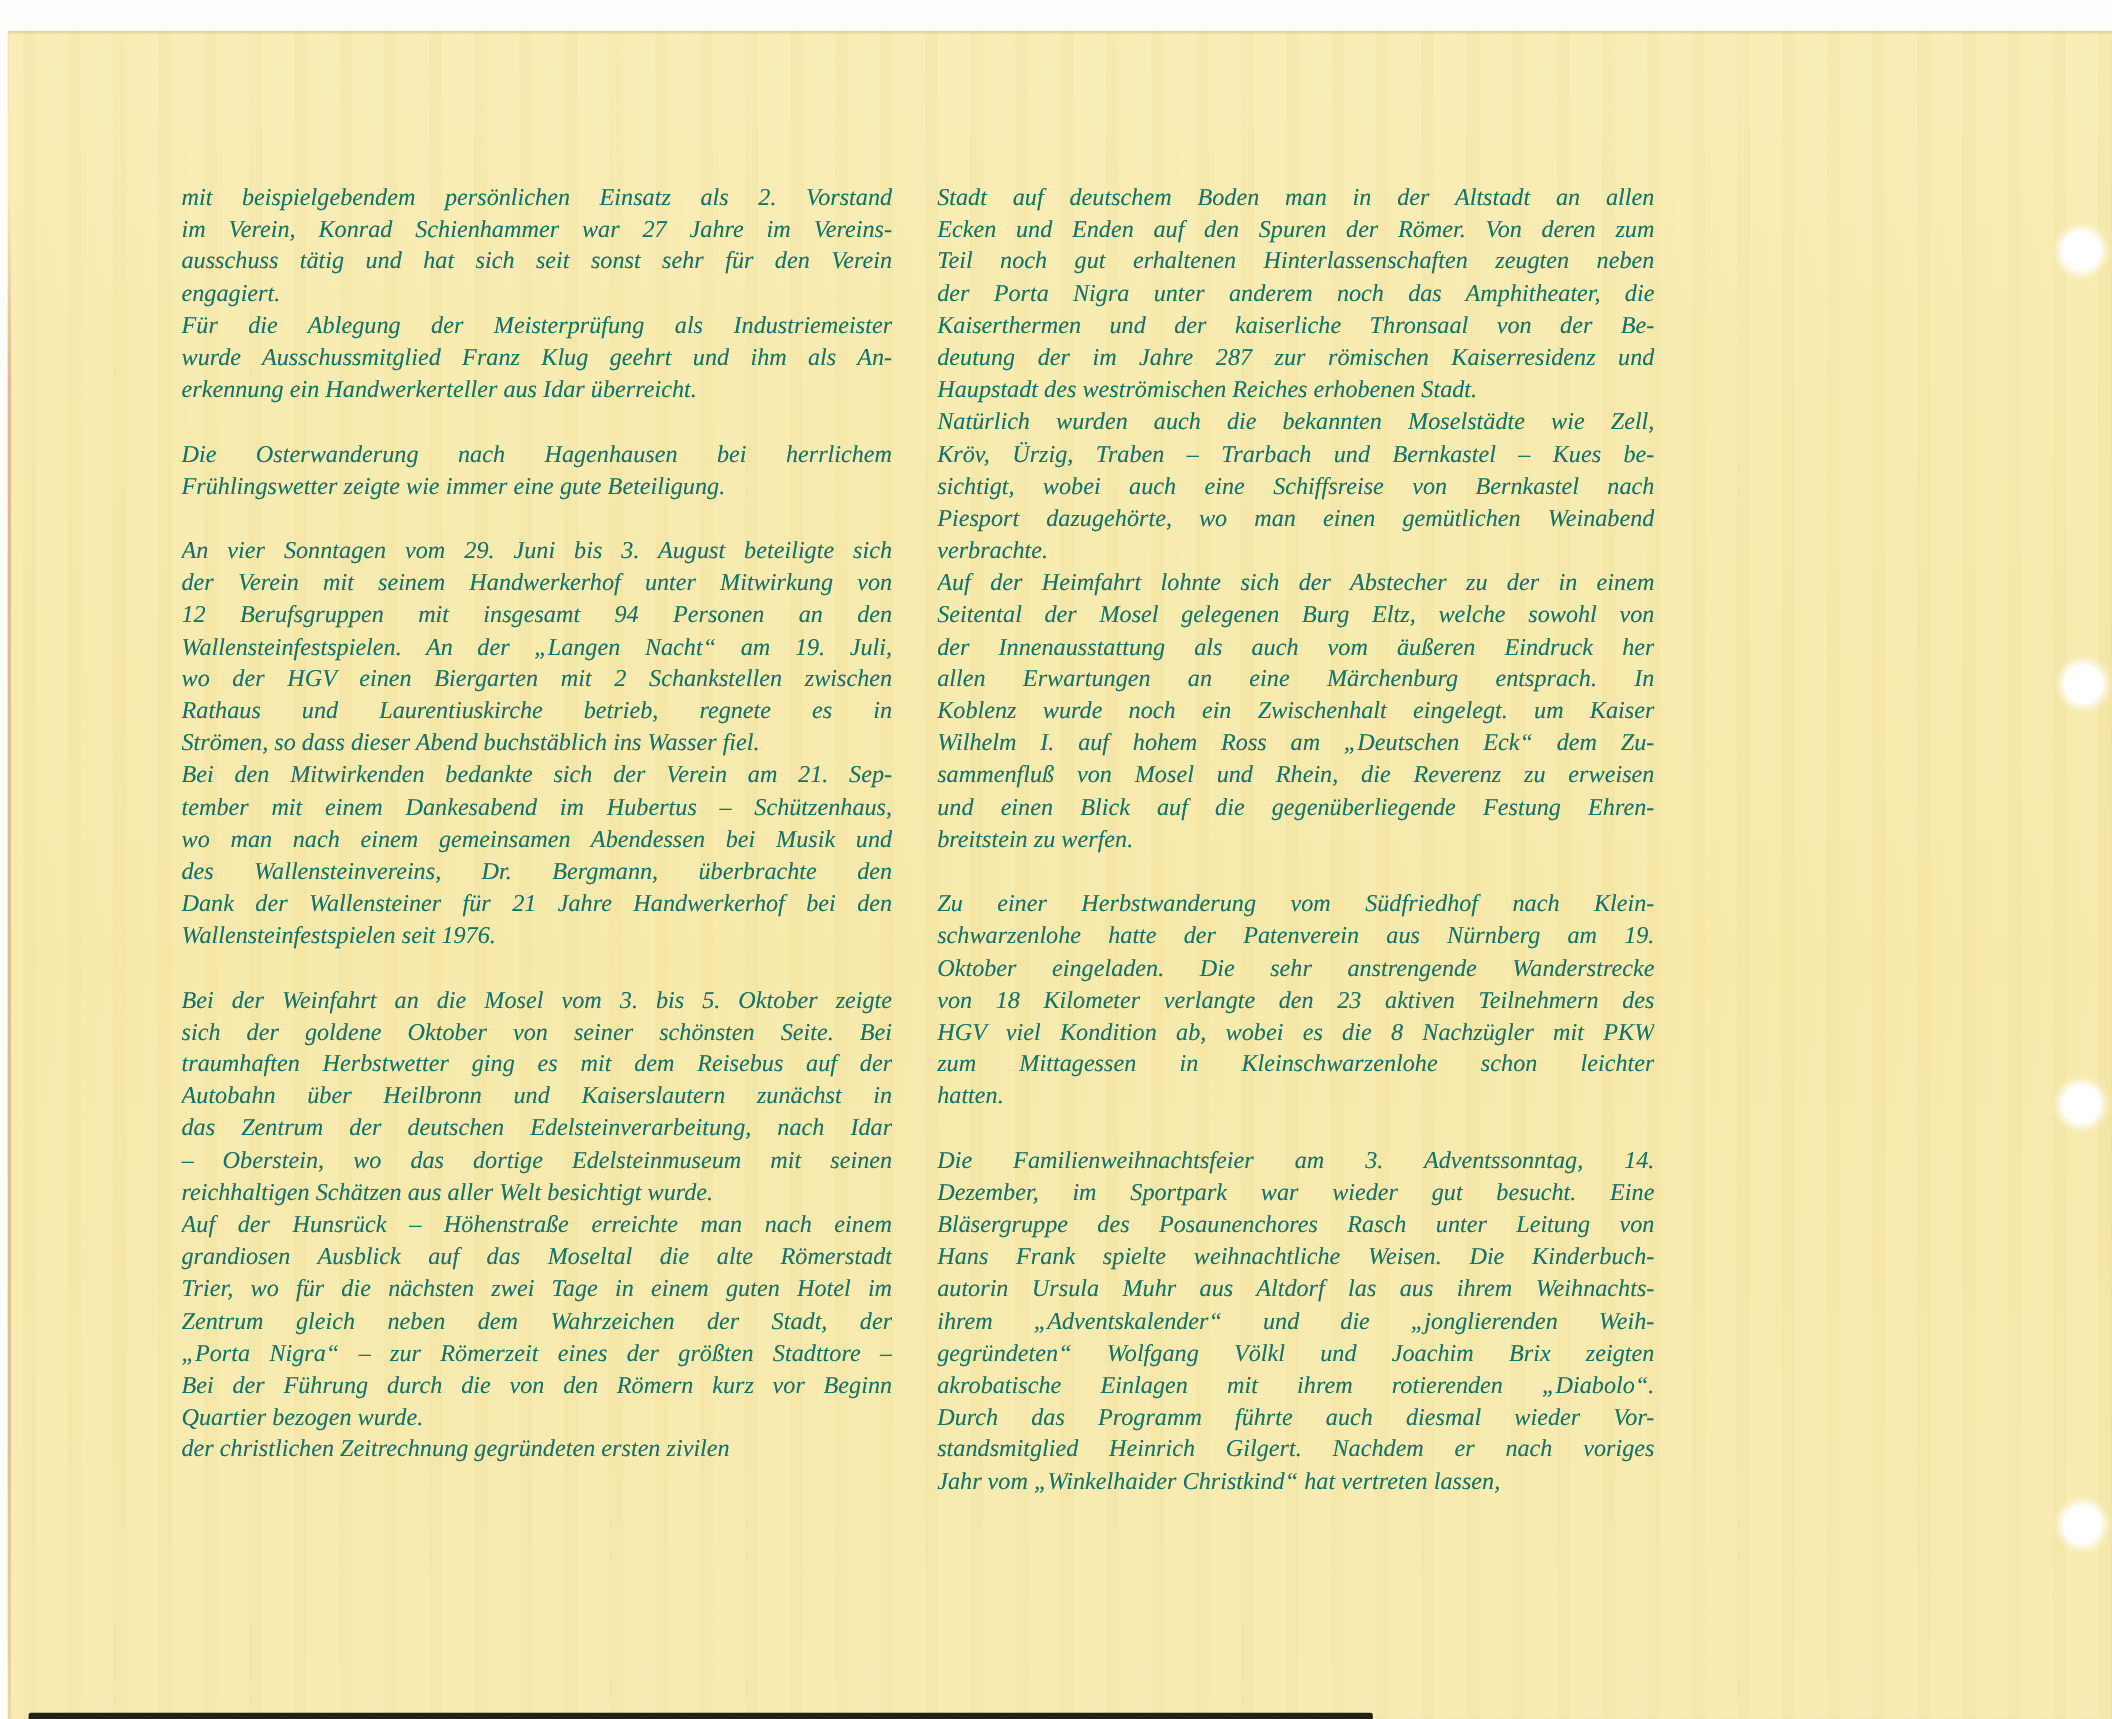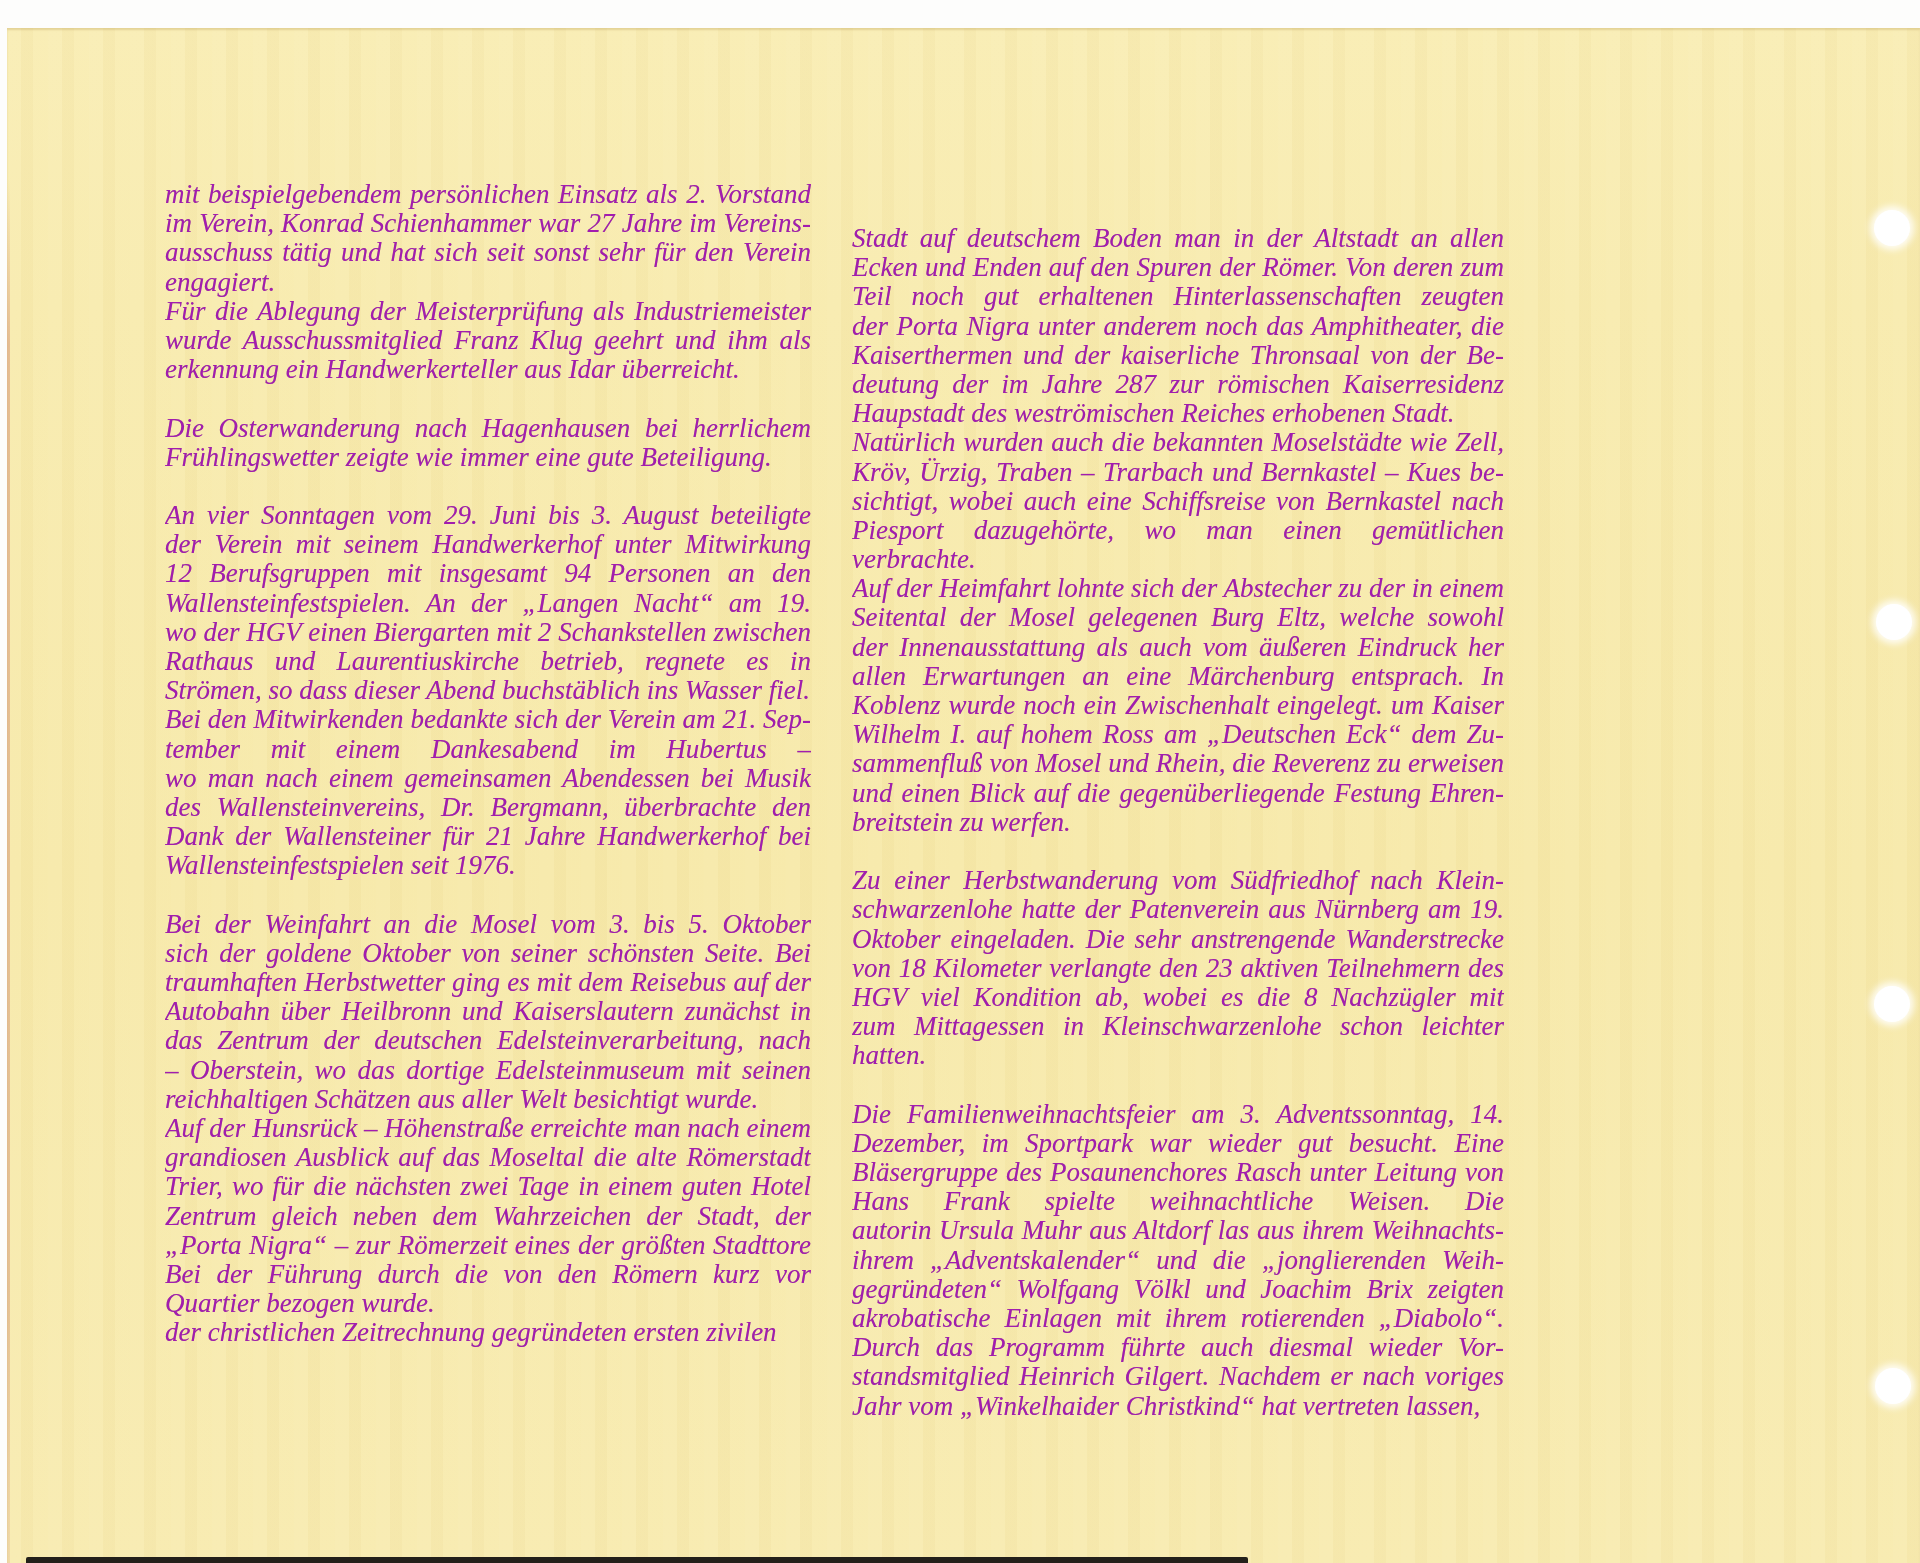--- a/index.html
+++ b/index.html
@@ -31,28 +31,28 @@
     background:#23201a;
     border-radius:2px 2px 0 0;
   }
   .punch-hole {
     position:absolute; width:36px; height:36px; border-radius:50%;
     background:#ffffff;
     box-shadow:0 0 7px 4px rgba(255,255,255,0.85);
   }
   .column {
     position:absolute;
-    top:180px;
-    color:#a21caf;
+    top:164px;
+    color:#0f766e;
     font-style:italic;
-    font-size:27px;
+    font-size:22px;
     line-height:29px;
   }
   .column.left  { left:165px; width:646px; }
-  .column.right { left:852px; width:652px;margin-top:44px; }
+  .column.right { left:852px; width:652px; }
   .line {
     height:29.2px;
     overflow:hidden;
     text-align:justify;
     white-space:normal;
     text-shadow:0 0 0.6px rgba(108,99,82,0.45);
   }
   .line::after { content:""; display:inline-block; width:100%; height:0; }
   .line.last::after { width:0; }
   .line.gap { height:29.2px; }

